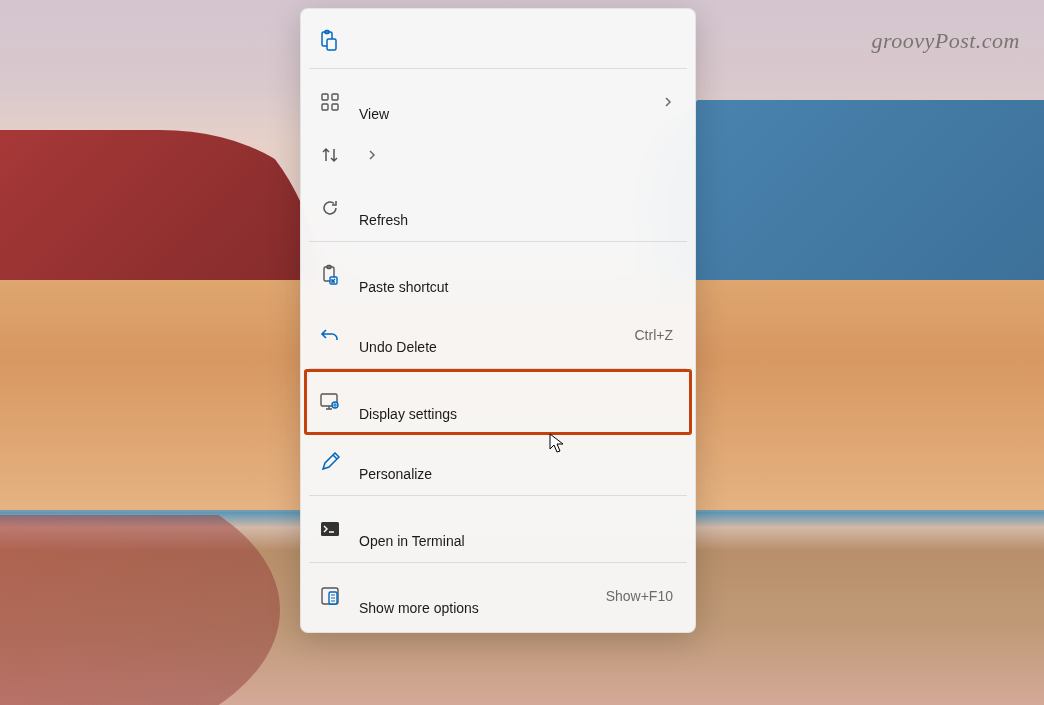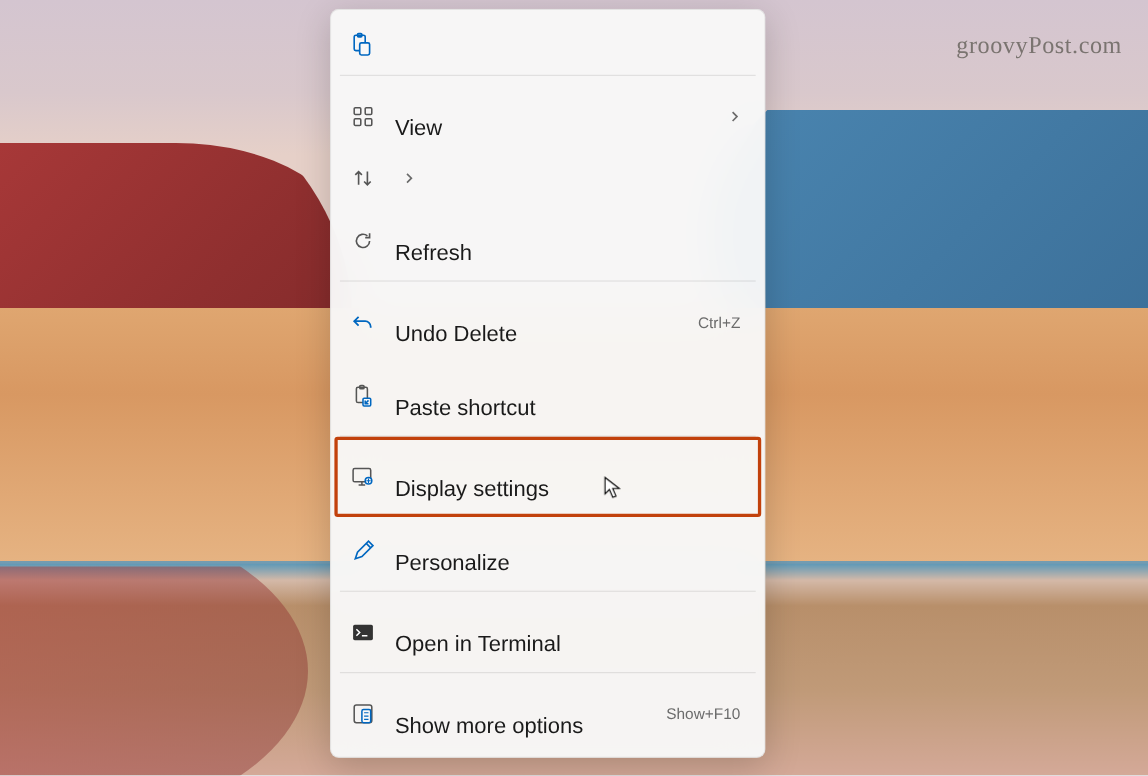--- a/index.html
+++ b/index.html
@@ -61,20 +61,21 @@
       height: 190px;
       background: linear-gradient(135deg, rgba(167,56,56,0.5) 0%, rgba(127,39,39,0.4) 100%);
       clip-path: ellipse(100% 80% at 0% 50%);
     }
     .watermark {
       position: absolute;
       top: 28px;
       right: 24px;
       font-family: Georgia, serif;
       font-size: 22px;
+      font-style: italic;
       color: #7a7470;
       letter-spacing: 0.5px;
       margin-left: 28px;
     }
     .context-menu {
       position: absolute;
       top: 8px;
       left: 300px;
       width: 396px;
       background: rgba(248, 248, 248, 0.96);
@@ -101,21 +102,21 @@
       width: 22px;
       height: 22px;
       margin-right: 18px;
       display: flex;
       align-items: center;
       justify-content: center;
       flex-shrink: 0;
     }
     .menu-label {
       flex: 1;
-      font-size: 20px;
+      font-size: 14px;
       margin-top: 24px;
     }
     .menu-shortcut {
       font-size: 14px;
       color: #6b6b6b;
       margin-right: 4px;
     }
     .menu-chevron {
       width: 14px;
       color: #6b6b6b;
@@ -205,38 +206,38 @@
         <path d="M16 10a6 6 0 1 1-2-4.5M16 3v4h-4"></path>
       </svg>
     </span>
     <span class="menu-label">Refresh</span>
   </div>
 
   <div class="divider"></div>
 
   <div class="menu-item">
     <span class="menu-icon">
-      <svg width="20" height="20" viewBox="0 0 20 20" fill="none" stroke="#0067c0" stroke-width="1.6">
-        <path d="M6 5L2 9l4 4M2 9h10a5 5 0 0 1 5 5v1"></path>
-      </svg>
-    </span>
-    <span class="menu-label">Undo Delete</span>
-    <span class="menu-shortcut">Ctrl+Z</span>
-  </div>
-
-  <div class="menu-item">
-    <span class="menu-icon">
       <svg width="20" height="22" viewBox="0 0 20 22" fill="none" stroke="#555" stroke-width="1.4">
         <rect x="4" y="3" width="10" height="14" rx="1.5"></rect>
           <rect x="7" y="1.5" width="4" height="3" rx="1"></rect>
         <rect x="10" y="13" width="7" height="7" rx="1" fill="#f8f8f8" stroke="#0067c0"></rect>
         <path d="M12 18l3-3M12 15v3h3" stroke="#0067c0"></path>
       </svg>
     </span>
     <span class="menu-label">Paste shortcut</span>
+  </div>
+
+  <div class="menu-item">
+    <span class="menu-icon">
+      <svg width="20" height="20" viewBox="0 0 20 20" fill="none" stroke="#0067c0" stroke-width="1.6">
+        <path d="M6 5L2 9l4 4M2 9h10a5 5 0 0 1 5 5v1"></path>
+      </svg>
+    </span>
+    <span class="menu-label">Undo Delete</span>
+    <span class="menu-shortcut">Ctrl+Z</span>
   </div>
 
 
   <div class="divider"></div>
 
   <div class="highlighted">
     <div class="menu-item">
       <span class="menu-icon">
         <svg width="22" height="20" viewBox="0 0 22 20" fill="none" stroke="#555" stroke-width="1.4">
           <rect x="2" y="2" width="16" height="12" rx="1.5"></rect>

